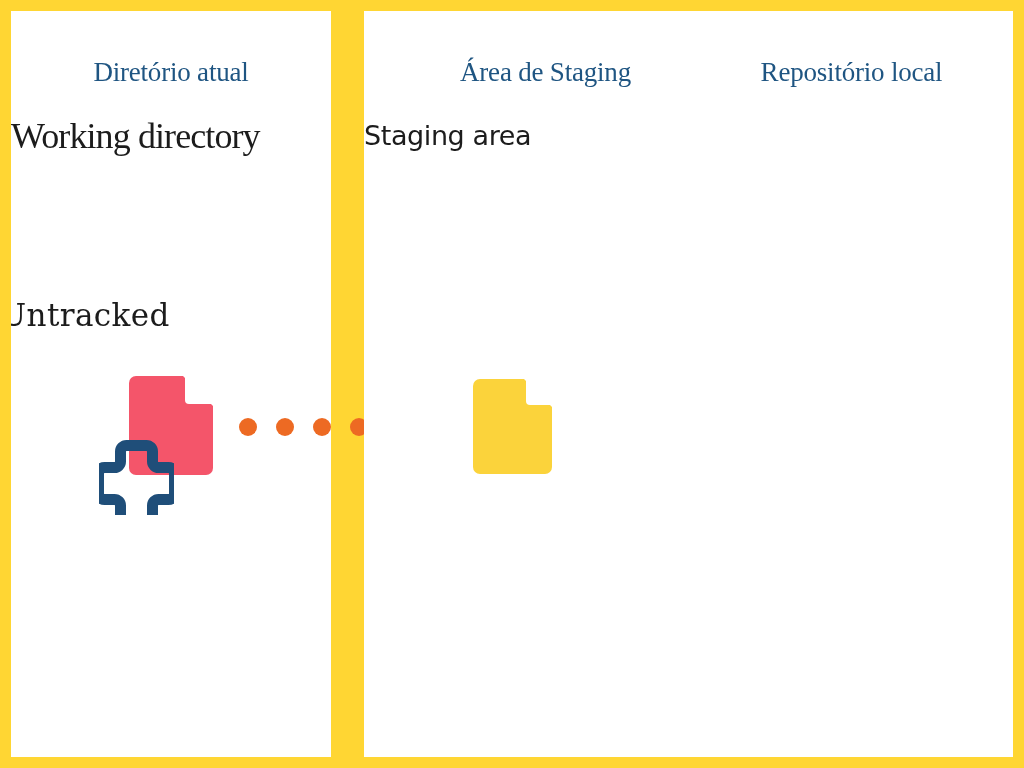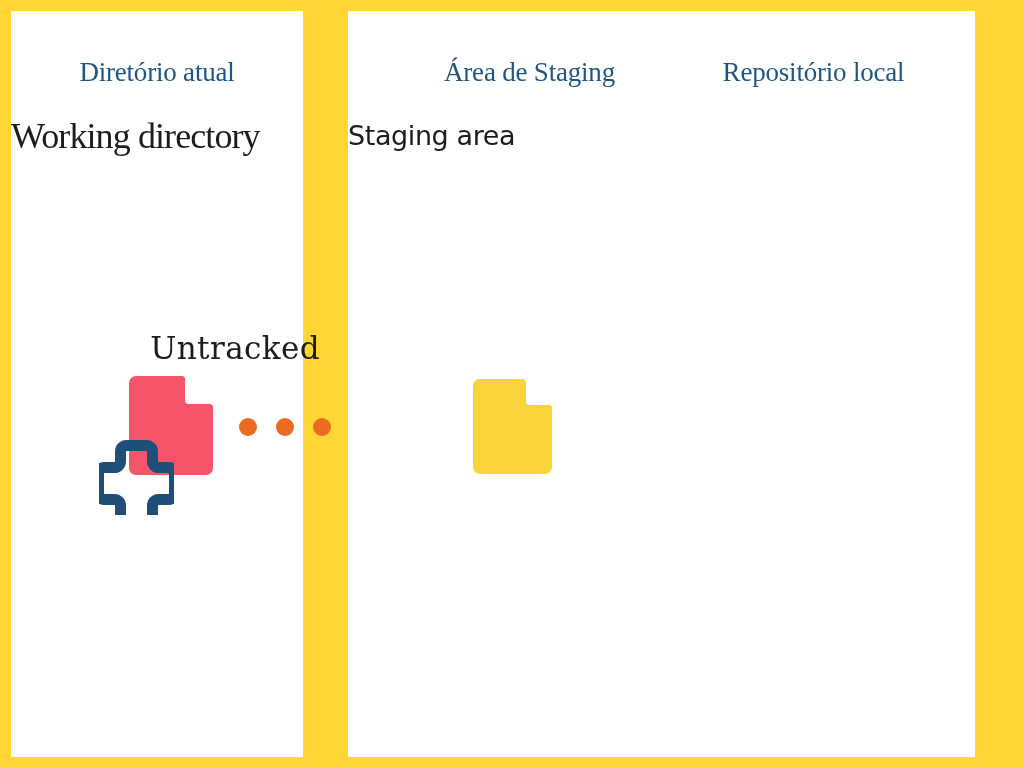--- a/index.html
+++ b/index.html
@@ -25,23 +25,23 @@
   }
 
   
   .column {
     position: absolute;
     top: 11px;
     height: 746px;
     background: #ffffff;
     box-sizing: border-box;
   }
-  #col-working   { left: 11px;  width: 292px; padding-left: 43px; }
-  #col-staging   { left: 348px; width: 363px; }
-  #col-repo      { left: 652px; width: 323px; }
+  #col-working   { left: 11px;  width: 320px; padding-left: 43px; }
+  #col-staging   { left: 364px; width: 363px; }
+  #col-repo      { left: 690px; width: 323px; }
 
   
   .col-subtitle {
     position: absolute;
     left: 0;
     right: 0;
     top: 44px;
     text-align: center;
     color: #1F5582;
     font-family: "Liberation Serif", serif;
@@ -65,28 +65,27 @@
   }
   #col-working .col-title { font-size: 36px; letter-spacing: -0.9px; }
   #col-staging .col-title { font-family: "DejaVu Sans", sans-serif; font-size: 27px; letter-spacing: -0.4px; }
 
   
   #untracked-label {
     position: absolute;
     left: 0;
     width: 320px;
     top: 296px;
-    text-align: right;
+    text-align: left;
     color: #1c1c1c;
     font-family: "DejaVu Serif", serif;
     font-size: 31px;
     line-height: 38px;
     letter-spacing: 0.4px;
     white-space: nowrap;
-    margin-top: 33px;
   }
 
   
   .doc-icon { position: absolute; }
   #doc-untracked { left: 129px; top: 376px; width: 84px;  height: 99px; }
   #doc-staged    { left: 473px; top: 379px; width: 79px;  height: 95px; }
 
   
   #plus-badge {
     position: absolute;

